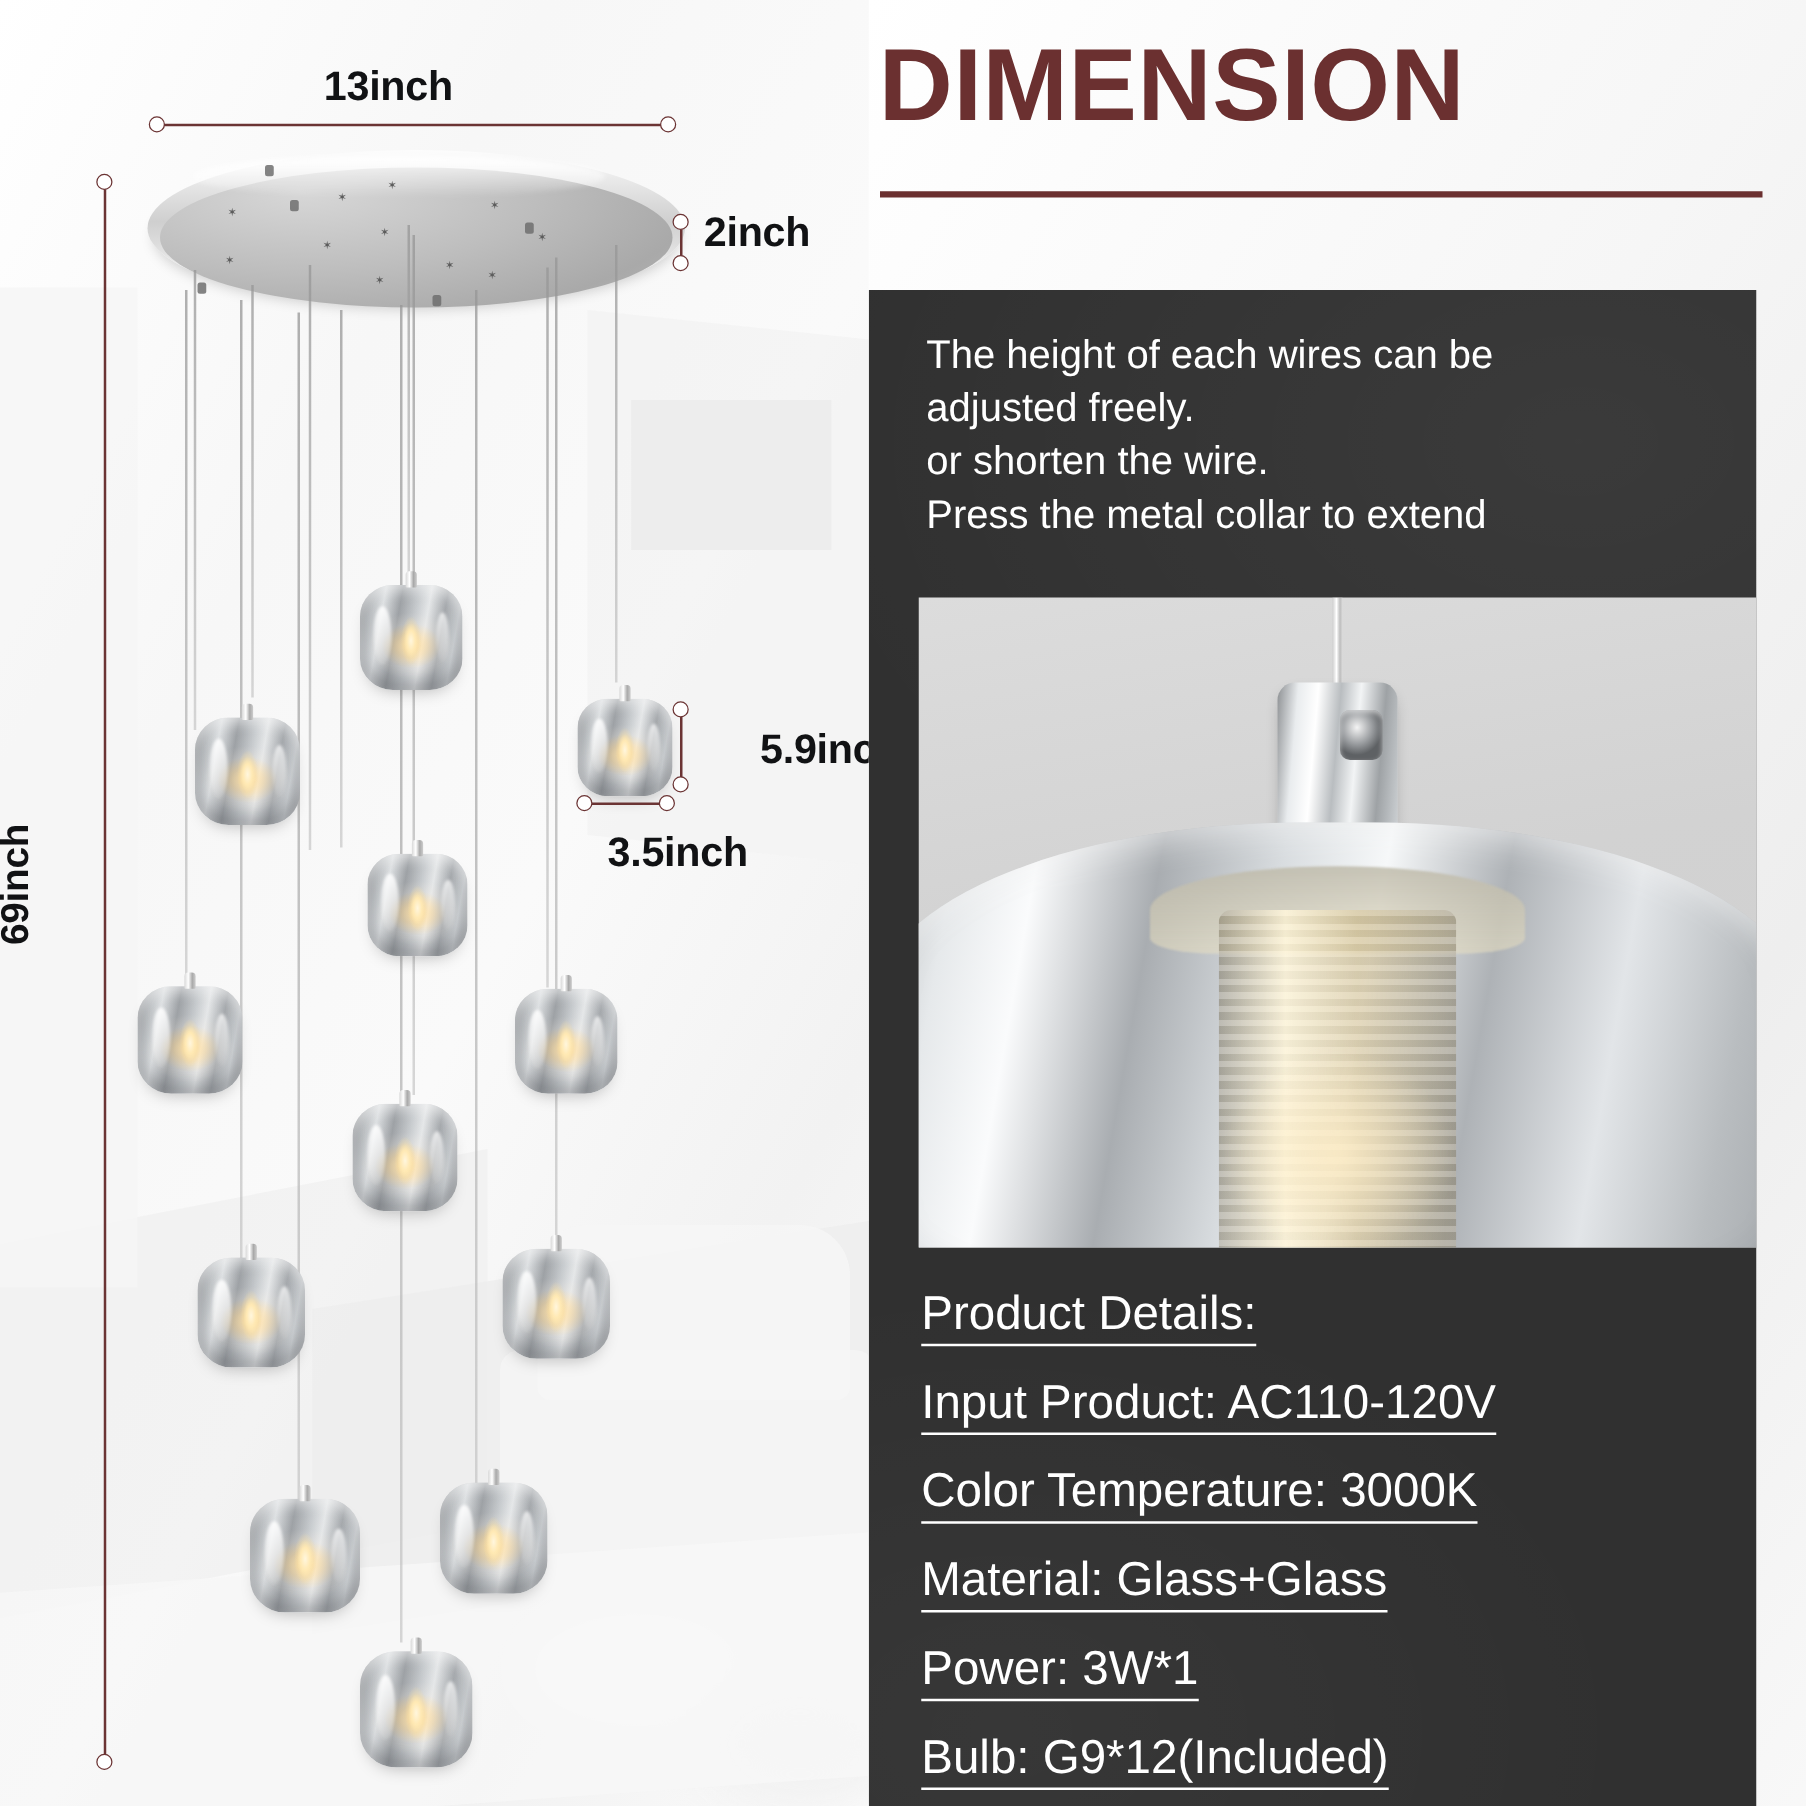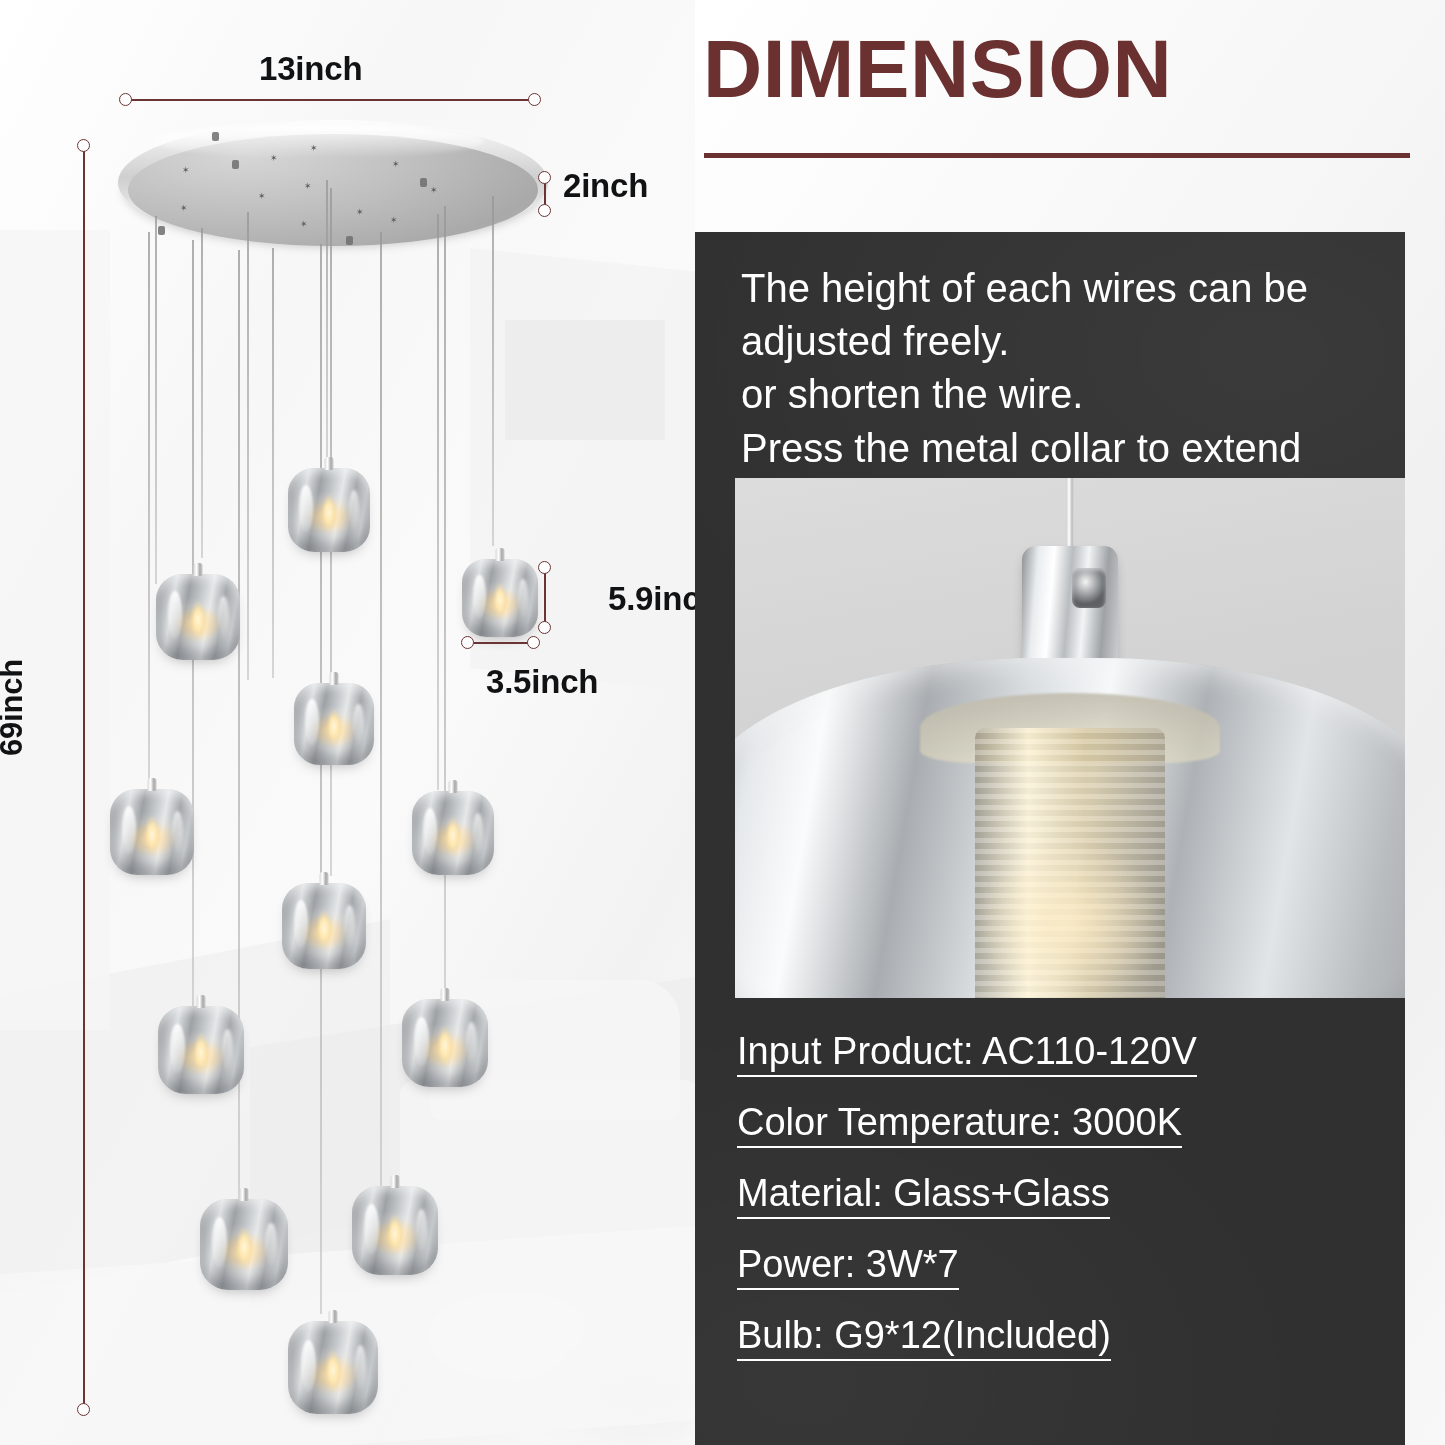--- a/index.html
+++ b/index.html
@@ -153,21 +153,21 @@
   #dark-panel {
     position: absolute; left: 0px; top: 232px;
     width: 710px; height: 1213px;
     background: #303030;
     background-image:
       radial-gradient(150% 60% at 80% 10%, rgba(255,255,255,.05), rgba(0,0,0,0) 60%),
       radial-gradient(120% 50% at 15% 95%, rgba(255,255,255,.035), rgba(0,0,0,0) 60%);
   }
   #instruction {
     position: absolute; left: 46px; top: 30px; width: 628px;
-    color: #ffffff; font-size: 40px; line-height: 1.33; font-weight: 400;
+    color: #ffffff; font-size: 32px; line-height: 1.33; font-weight: 400;
   }
   #instruction div { margin: 0; }
 
   
   #photo {
     position: absolute; left: 40px; top: 246px;
     width: 670px; height: 520px;
     overflow: hidden;
     background: linear-gradient(170deg,#dcdcdc 0%,#d2d2d2 45%,#cfcfcf 100%);
   }
@@ -460,28 +460,29 @@
         <div class="ph-collar">
           <div class="ph-collar-screw"></div>
         </div>
         <div class="ph-dome"></div>
         <div class="ph-socket-top"></div>
         <div class="ph-socket"></div>
         <div class="ph-glow"></div>
       </div>
 
       <div id="details">
+        <div class="row">Product Details:</div>
         <div class="clr"></div>
         <div class="row">Input Product: AC110-120V</div>
         <div class="clr"></div>
         <div class="row">Color Temperature: 3000K</div>
         <div class="clr"></div>
         <div class="row">Material: Glass+Glass</div>
         <div class="clr"></div>
-        <div class="row">Power: 3W*7</div>
+        <div class="row">Power: 3W*1</div>
         <div class="clr"></div>
         <div class="row">Bulb: G9*12(Included)</div>
         <div class="clr"></div>
       </div>
 
     </div>
   </div>
 
 </div>
 

